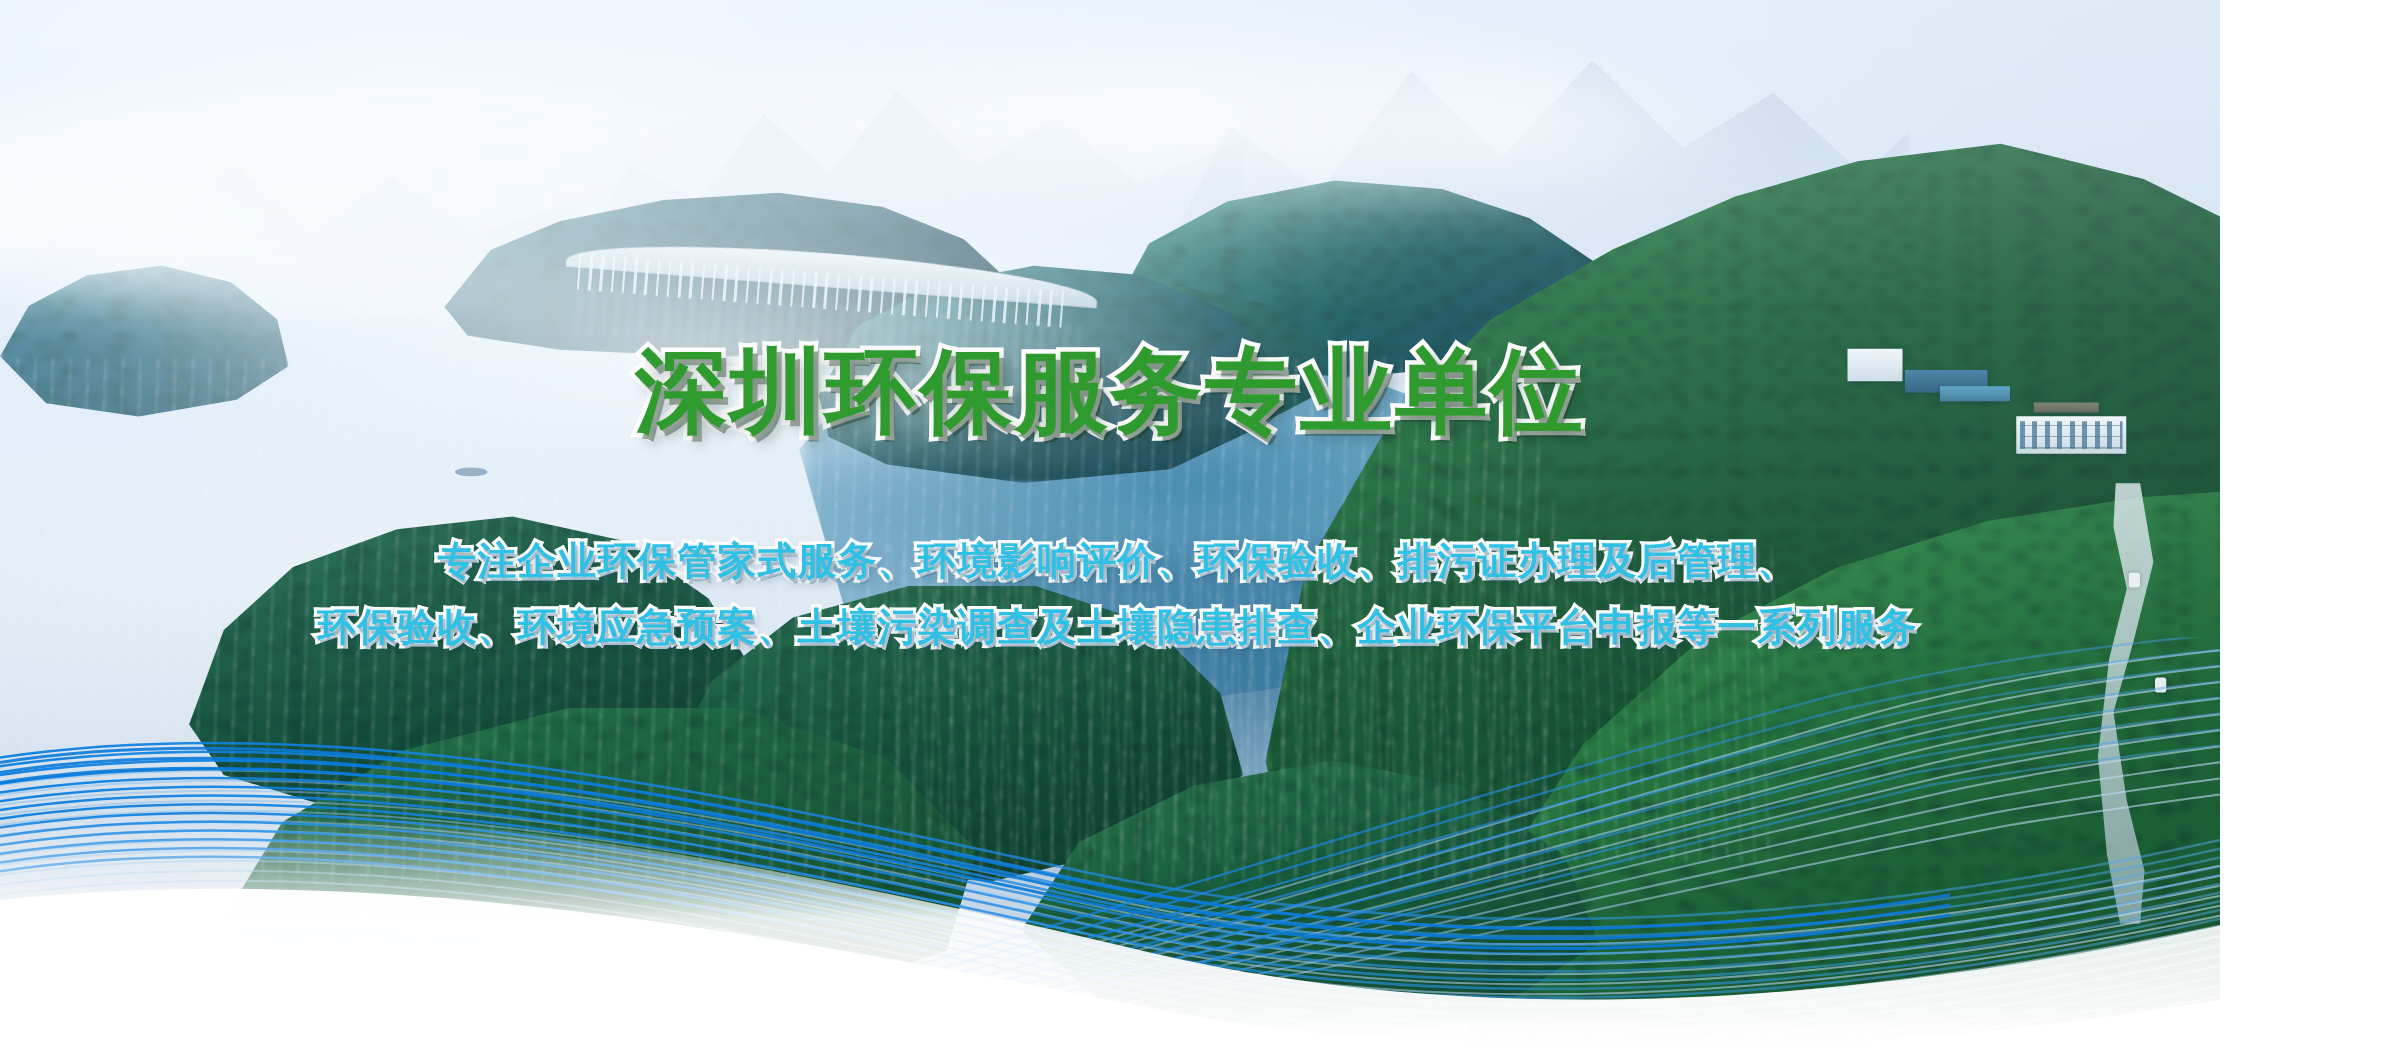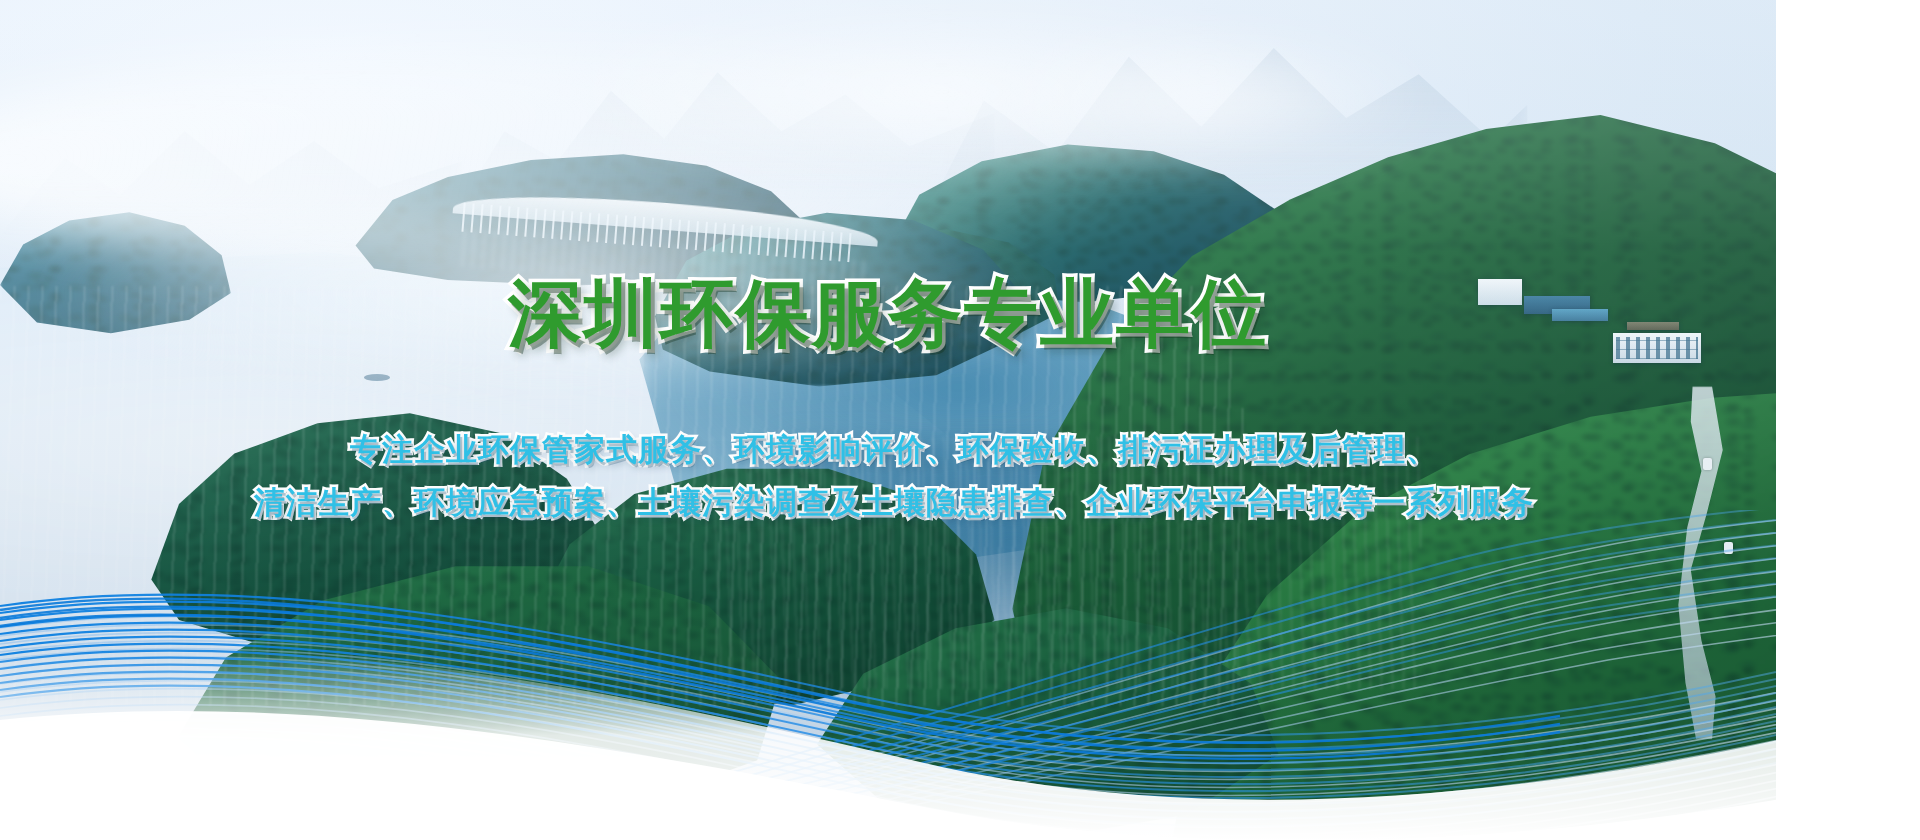--- a/index.html
+++ b/index.html
@@ -285,21 +285,21 @@
     <div class="mist a"></div>
     <div class="mist b"></div>
     <div class="mist d"></div>
 
     <div class="grade"></div>
   </div>
 
   <div class="textwrap">
     <h1 class="headline">深圳环保服务专业单位</h1>
     <p class="subline l1">专注企业环保管家式服务、环境影响评价、环保验收、排污证办理及后管理、</p>
-    <p class="subline l2">清洁生产、环境应急预案、土壤污染调查及土壤隐患排查、企业环保平台申报等一系列服务</p>
+    <p class="subline l2">环保验收、环境应急预案、土壤污染调查及土壤隐患排查、企业环保平台申报等一系列服务</p>
   </div>
 
   <div class="waves">
     <svg viewBox="0 0 1920 330" preserveAspectRatio="none">
       <defs>
         <linearGradient id="gWhite" x1="0" y1="0" x2="0" y2="1">
           <stop offset="0%" stop-color="#ffffff" stop-opacity="0"></stop>
           <stop offset="45%" stop-color="#ffffff" stop-opacity=".88"></stop>
           <stop offset="100%" stop-color="#ffffff" stop-opacity="1"></stop>
         </linearGradient>

